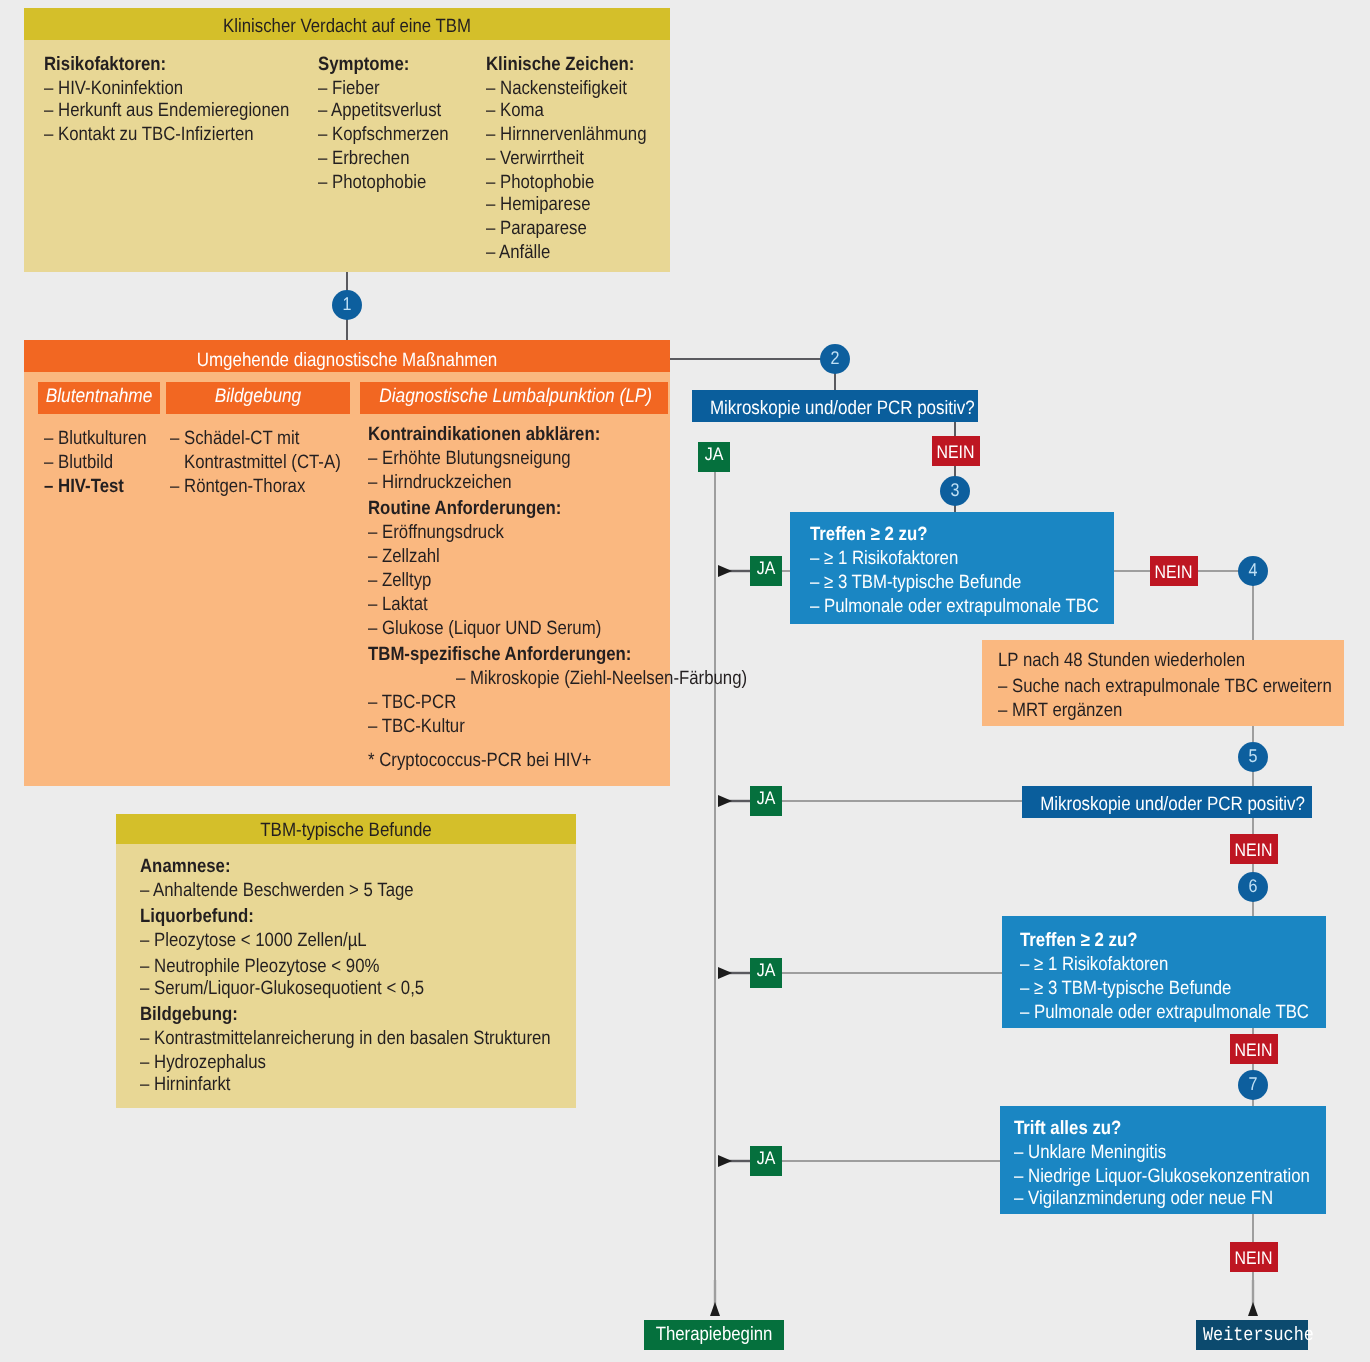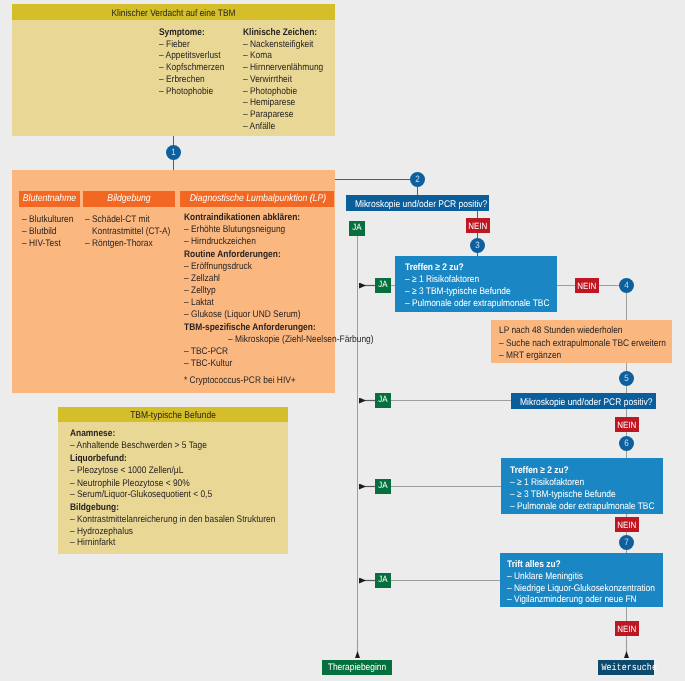--- a/index.html
+++ b/index.html
@@ -59,20 +59,34 @@
   .node,.bluebar,.bluebox,.orangebox,.tag,.term,.panel{z-index:2;}
 </style>
 </head>
 <body>
 
 <div id="stage">
 <div id="suspicion" class="panel">
   <div class="hdr">
         <span class="tc">Klinischer Verdacht auf eine TBM</span>
       </div>
+  <div class="col" style="left:10px;top:23px;">
+    <div class="h">
+          <span class="t">Risikofaktoren:</span>
+        </div>
+    <div class="i">
+          <span class="t">– HIV-Koninfektion</span>
+        </div>
+    <div class="i">
+          <span class="t">– Herkunft aus Endemieregionen</span>
+        </div>
+    <div class="i">
+          <span class="t">– Kontakt zu TBC-Infizierten</span>
+        </div>
+  </div>
   <div class="col" style="left:147px;top:23px;">
     <div class="h">
           <span class="t">Symptome:</span>
         </div>
     <div class="i">
           <span class="t">– Fieber</span>
         </div>
     <div class="i">
           <span class="t">– Appetitsverlust</span>
         </div>
@@ -110,37 +124,40 @@
         </div>
     <div class="i">
           <span class="t">– Paraparese</span>
         </div>
     <div class="i">
           <span class="t">– Anfälle</span>
         </div>
   </div>
 </div>
 <div id="measures" class="panel">
+  <div class="hdr">
+        <span class="tc">Umgehende diagnostische Maßnahmen</span>
+      </div>
   <div class="tab" style="left:7px;top:21px;width:61px;height:16px;line-height:16px;">
         <span class="tc">Blutentnahme</span>
       </div>
   <div class="tab" style="left:71px;top:21px;width:92px;height:16px;line-height:16px;">
         <span class="tc">Bildgebung</span>
       </div>
   <div class="tab" style="left:168px;top:21px;width:154px;height:16px;line-height:16px;">
         <span class="tc">Diagnostische Lumbalpunktion (LP)</span>
       </div>
   <div class="mcol" style="left:9.5px;top:45px;">
     <div class="i" style="position:absolute;left:0;top:0px;">
           <span class="t">– Blutkulturen</span>
         </div>
     <div class="i" style="position:absolute;left:0;top:11.9px;">
           <span class="t">– Blutbild</span>
         </div>
-    <div class="i" style="position:absolute;left:0;top:23.8px;">
+    <div class="i" style="position:absolute;left:0;top:23.8px;font-weight:bold;">
           <span class="t">– HIV-Test</span>
         </div>
   </div>
   <div class="mcol" style="left:73px;top:45px;">
     <div class="i" style="position:absolute;left:0px;top:0px;">
           <span class="t">– Schädel-CT mit</span>
         </div>
     <div class="i" style="position:absolute;left:7px;top:11.9px;">
           <span class="t">Kontrastmittel (CT-A)</span>
         </div>

